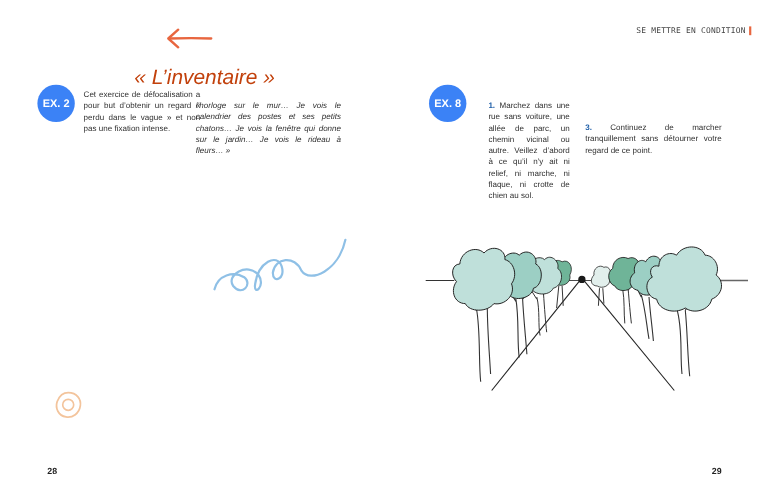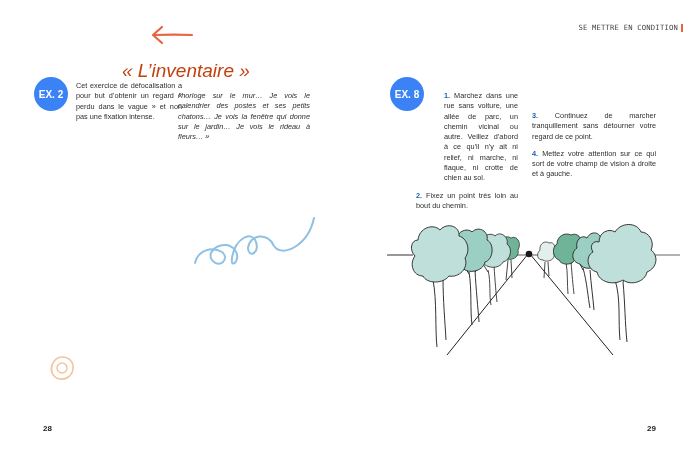--- a/index.html
+++ b/index.html
@@ -80,26 +80,24 @@
   <div class="page page-right">
     <div class="running-head">
       <span>SE METTRE EN CONDITION</span>
         <span class="bar"></span>
     </div>
 
     <div class="badge badge-right">EX. 8</div>
 
     <div class="col r-col1">
       <p style="padding-left:28px;text-indent:0;"><span class="num">1.</span> <span>Marchez dans une rue sans voiture, une allée de parc, un chemin vicinal ou autre. Veillez d’abord à ce qu’il n’y ait ni relief, ni marche, ni flaque, ni crotte de chien au sol.</span></p>
-      <p><span class="num">2.</span> <span>Fixez un point très loin au bout du chemin.</span></p>
     </div>
 
     <div class="col r-col2">
       <p><span class="num">3.</span> <span>Continuez de marcher tranquillement sans détourner votre regard de ce point.</span></p>
-      <p><span class="num">4.</span> <span>Mettez votre attention sur ce qui sort de votre champ de vision à droite et à gauche.</span></p>
     </div>
 
     <svg class="trees" viewBox="0 0 300 160">
 
       <line x1="2" y1="45" x2="28" y2="45" stroke="#333" stroke-width="1"></line>
       <line x1="262" y1="45" x2="295" y2="45" stroke="#666" stroke-width="1.2"></line>
       <line x1="128" y1="45" x2="170" y2="45" stroke="#333" stroke-width="0.8"></line>
 
       <line x1="143" y1="44" x2="62" y2="145" stroke="#222" stroke-width="1"></line>
       <line x1="145" y1="44" x2="228" y2="145" stroke="#222" stroke-width="1"></line>

